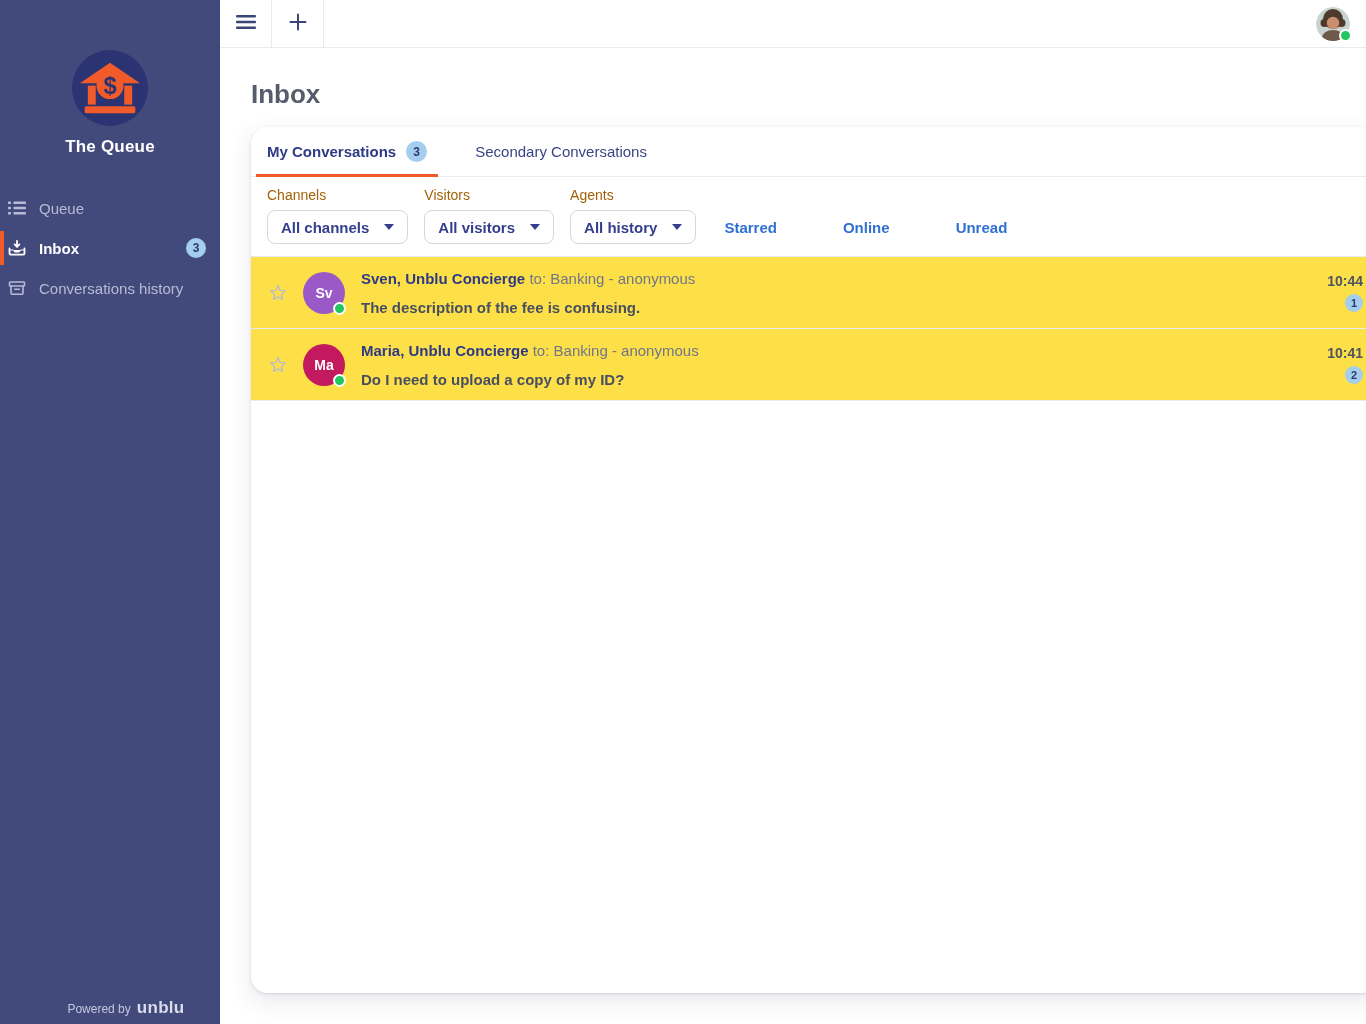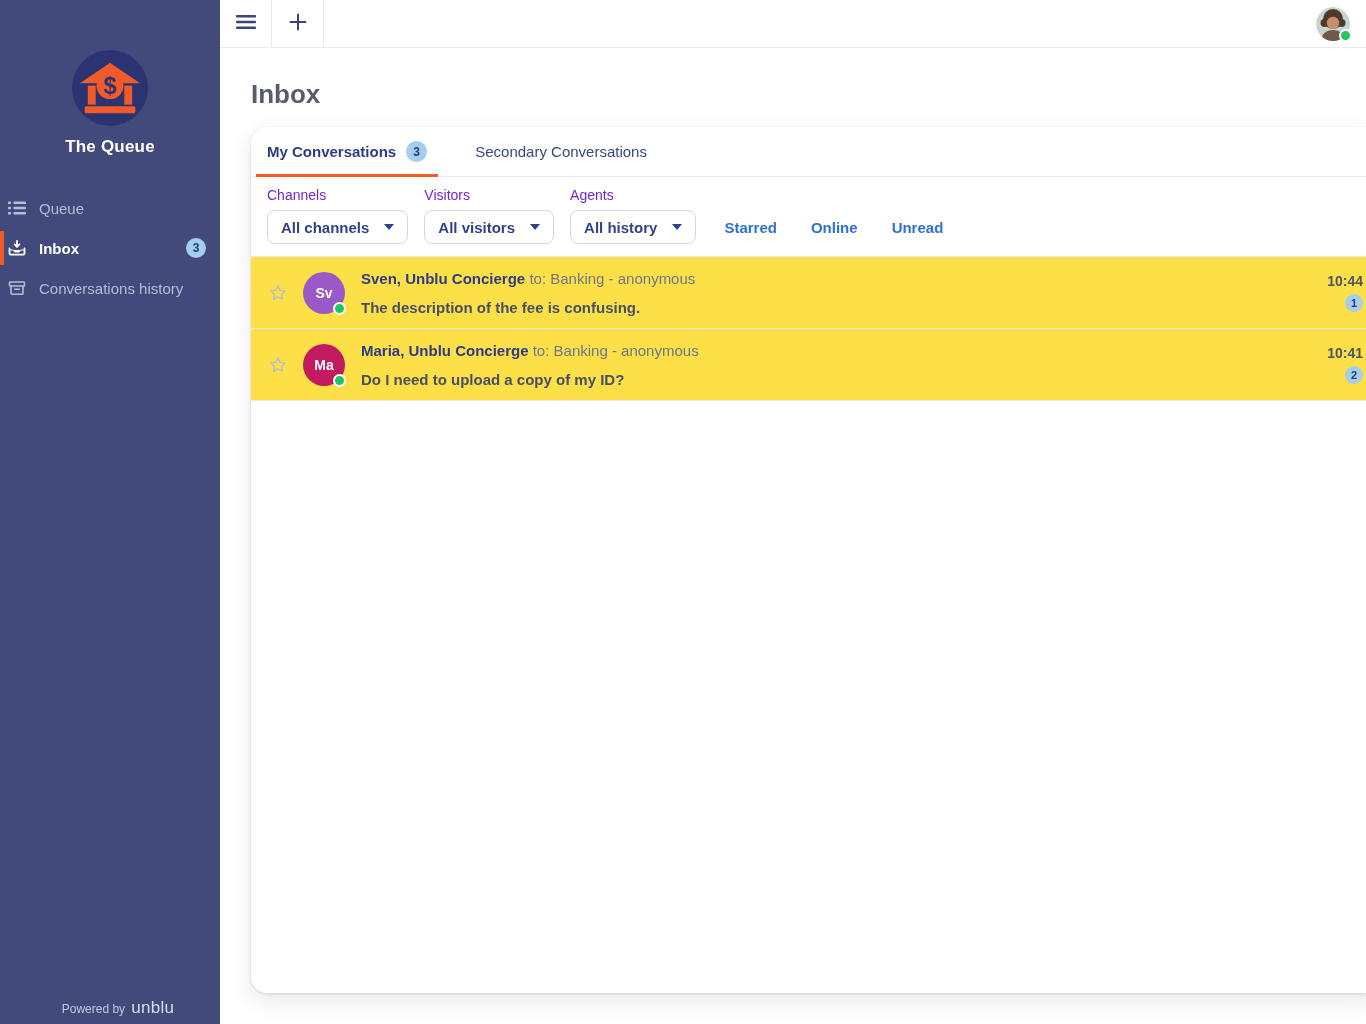--- a/index.html
+++ b/index.html
@@ -8,22 +8,22 @@
   
   .sidebar { position:absolute; left:0; top:0; width:220px; height:1024px; background:#424a7c; }
   .logo-wrap { position:absolute; top:50px; left:72px; width:76px; height:76px; }
   .brand-name { position:absolute; top:137px; left:0; width:100%; text-align:center; color:#ffffff; font-weight:bold; font-size:17px; letter-spacing:.2px; }
   .nav { position:absolute; top:188px; left:0; width:100%; }
   .nav-item { position:relative; height:40px; display:flex; align-items:center; gap:13px; padding:0 14px 0 8px; color:#b7bcd6; font-size:15px; cursor:pointer; }
   .nav-item .nav-ico { width:18px; height:18px; flex:0 0 18px; display:flex; align-items:center; justify-content:center; }
   .nav-item.active { color:#ffffff; font-weight:bold; }
   .nav-item.active::before { content:""; position:absolute; left:0; top:3px; bottom:3px; width:4px; background:#f15a29; }
   .nav-badge { margin-left:auto; min-width:20px; height:20px; border-radius:50%; background:#a4cdee; color:#2c3a6e; font-size:12px; font-weight:bold; display:flex; align-items:center; justify-content:center; }
-  .sidebar-footer { position:absolute; bottom:6px; left:8px; width:100%; text-align:center; color:#c3c7dd; font-size:12px; display:flex; align-items:baseline; justify-content:center; gap:6px; }
-  .unblu-mark { font-size:17px; font-weight:normal; letter-spacing:.3px; color:#d9dcec; }
+  .sidebar-footer { position:absolute; bottom:6px; left:16px; width:100%; text-align:center; color:#c3c7dd; font-size:12px; display:flex; align-items:baseline; justify-content:center; gap:6px; }
+  .unblu-mark { font-size:17px; font-weight:bold; letter-spacing:.3px; color:#d9dcec; }
 
   
   .topbar { position:absolute; left:220px; top:0; width:1146px; height:48px; background:#fff; border-bottom:1px solid #e8eaf1; display:flex; align-items:stretch; }
   .tb-btn { width:52px; display:flex; align-items:center; justify-content:center; border-right:1px solid #e8eaf1; background:#fff; cursor:pointer; color:#3b4577; }
   .tb-spacer { flex:1; }
   .tb-avatar { position:relative; width:34px; height:34px; margin:7px 16px 0 0; cursor:pointer; }
   .tb-avatar svg { border-radius:50%; display:block; }
   .presence { position:absolute; width:13px; height:13px; border-radius:50%; background:#22c55e; border:2px solid #fff; right:-2px; bottom:-1px; }
 
   
@@ -35,24 +35,24 @@
   .tabs { position:relative; height:50px; display:flex; align-items:center; border-bottom:1px solid #e8eaf1; }
   .tab { display:flex; align-items:center; gap:10px; font-size:15px; cursor:pointer; }
   .tab-my { margin-left:16px; color:#2e3a85; font-weight:bold; }
   .tab-secondary { margin-left:48px; color:#3a4584; }
   .tab-badge { min-width:21px; height:21px; border-radius:50%; background:#a4cdee; color:#2c3a6e; font-size:12px; font-weight:bold; display:flex; align-items:center; justify-content:center; }
   .tab-underline { position:absolute; left:5px; bottom:-1px; width:182px; height:3px; background:#f15a29; }
 
   
   .filters { display:flex; align-items:flex-end; padding:10px 16px 12px 16px; border-bottom:1px solid #e8eaf1; gap:16px; }
   .filter-group { display:flex; flex-direction:column; gap:7px; }
-  .filter-label { font-size:14px; color:#6d28d9; }
+  .filter-label { font-size:14px; color:#a16207; }
   .select-box { height:34px; border:1px solid #d4d8e3; border-radius:8px; background:#fff; display:flex; align-items:center; padding:0 13px; gap:15px; color:#333e8c; font-size:15px; font-weight:600; cursor:pointer; }
   .caret { width:0; height:0; border-left:5px solid transparent; border-right:5px solid transparent; border-top:6px solid #333e8c; }
-  .toggles { display:flex; gap:34px; margin-left:12px; margin-bottom:8px;margin-top:29px; }
+  .toggles { display:flex; gap:66px; margin-left:12px; margin-bottom:8px;margin-top:29px; }
   .toggle-link { color:#2f70d4; font-size:15px; font-weight:bold; cursor:pointer; }
 
   
   .row { height:72px; display:flex; align-items:center; padding:0 16px; border-bottom:1px solid #e8eaf1; cursor:pointer; background:#fde047; }
   .star-btn { width:22px; height:22px; color:#b9bdc9; flex:0 0 22px; cursor:pointer; display:flex; align-items:center; justify-content:center; }
   .avatar { position:relative; width:42px; height:42px; margin-left:14px; flex:0 0 42px; }
   .avatar-circle { width:42px; height:42px; border-radius:50%; display:flex; align-items:center; justify-content:center; color:#fff; font-size:14px; font-weight:bold; }
   .avatar-sven { background:#9b59c8; }
   .avatar-maria { background:#c2195f; }
   .avatar .presence { right:-1px; bottom:-1px; }

